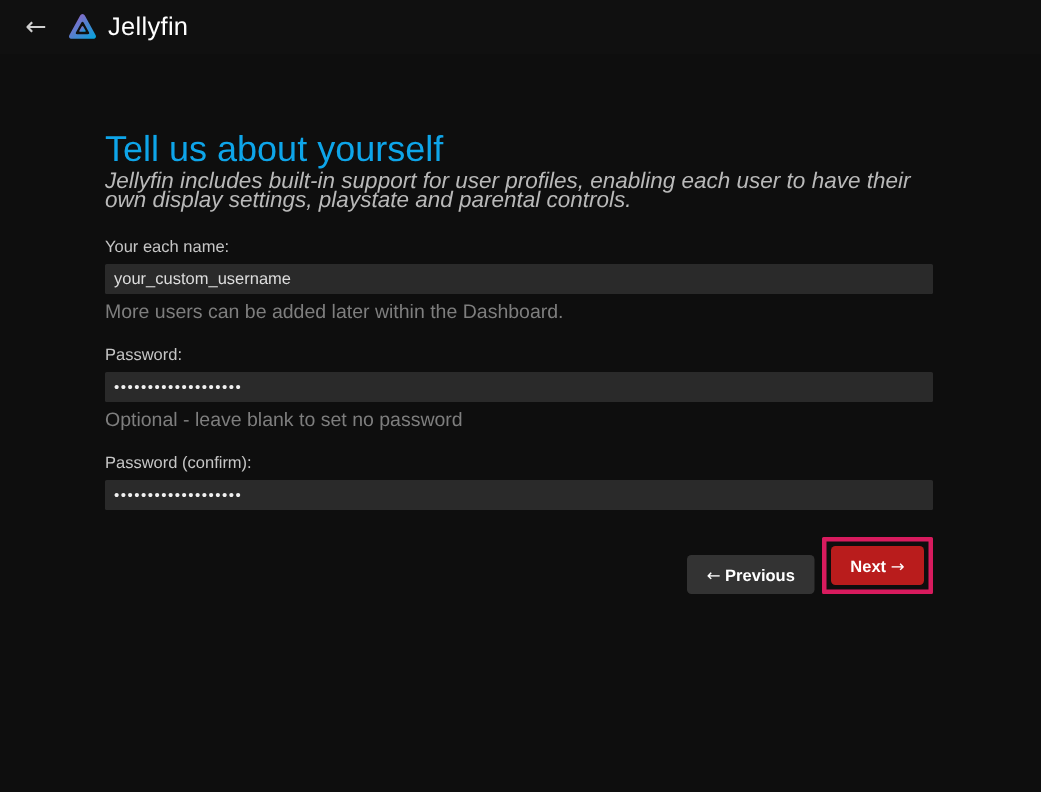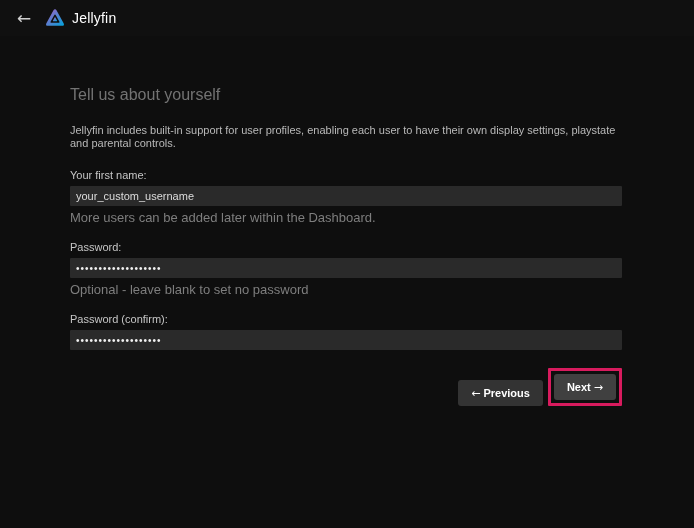--- a/index.html
+++ b/index.html
@@ -30,41 +30,41 @@
     cursor: pointer;
     font-family: "DejaVu Sans", sans-serif;
   }
   .logo-wrap {
     display: flex;
     align-items: center;
     margin-left: 6px;
     gap: 6px;
   }
   .logo-text {
-    font-size: 14px;
+    font-size: 17px;
     font-weight: 500;
     color: #ffffff;
     letter-spacing: 0.2px;
   }
   
   .content {
     width: 552px;
     margin-left: 70px;
   }
   .page-title {
     margin-top: 50px;
-    font-size: 16px;
+    font-size: 24px;
     font-weight: 500;
-    color: #737373;
+    color: #0ea5e9;
   }
   .page-intro {
-    margin-top: 20px;
-    font-size: 11px;
+    font-size: 15px;
     line-height: 13px;
     color: #b9b9b9;
+    font-style: italic;
   }
   .form-group { margin-top: 19px; }
   .form-group + .form-group { margin-top: 16px; }
   .field-label {
     display: block;
     font-size: 11px;
     color: #c6c6c6;
     margin-bottom: 5px;
   }
   .text-input {
@@ -104,21 +104,21 @@
     font-size: 11px;
     font-weight: bold;
     color: #ffffff;
     cursor: pointer;
     padding: 0 13px;
     font-family: "Liberation Sans", sans-serif;
     white-space: nowrap;
   }
   .btn .arrow { font-family: "DejaVu Sans", sans-serif; font-weight: normal; }
   .btn-previous { background: #333333; }
-  .btn-next { background: #404040; }
+  .btn-next { background: #b91c1c; }
   .highlight-box {
     border: 3px solid #d81b5e;
     padding: 3px;
     margin-left: 5px;
     border-radius: 1px;
   }
 </style>
 </head>
 <body>
 
@@ -142,21 +142,21 @@
     </span>
     <span class="logo-text">Jellyfin</span>
   </div>
 </header>
 
 <main class="content">
   <h1 class="page-title">Tell us about yourself</h1>
   <p class="page-intro">Jellyfin includes built-in support for user profiles, enabling each user to have their own display settings, playstate and parental controls.</p>
 
   <div class="form-group">
-    <label class="field-label">Your first name:</label>
+    <label class="field-label">Your each name:</label>
     <input class="text-input" type="text" value="your_custom_username" style="">
     <div class="field-helper">More users can be added later within the Dashboard.</div>
   </div>
 
   <div class="form-group">
     <label class="field-label">Password:</label>
     <input class="text-input masked" type="text" value="•••••••••••••••••••" style="">
     <div class="field-helper">Optional - leave blank to set no password</div>
   </div>
 

